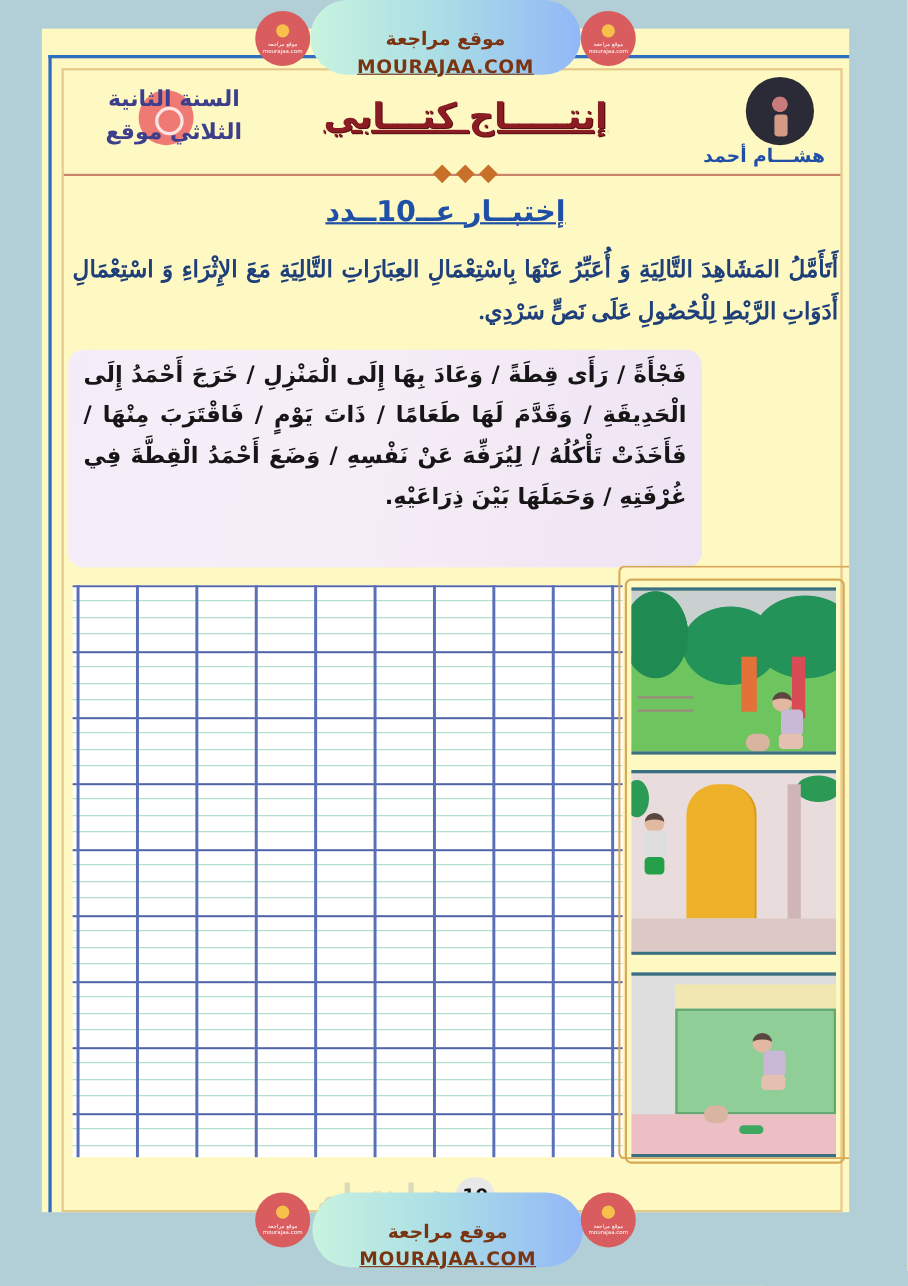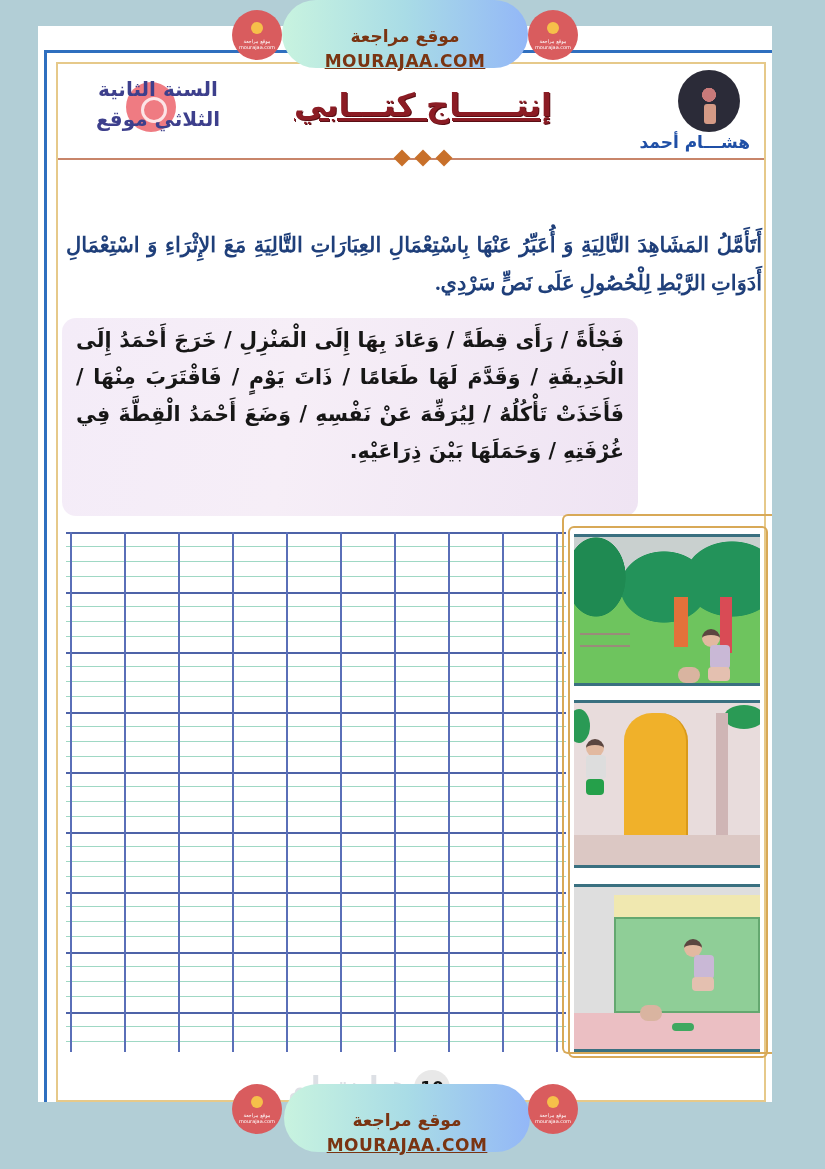--- a/index.html
+++ b/index.html
@@ -5,21 +5,21 @@
   * { box-sizing: border-box; margin: 0; padding: 0; }
   html, body { width: 825px; height: 1169px; overflow: hidden; }
   body {
     background: #b2ced6;
     position: relative;
     font-family: "DejaVu Sans", sans-serif;
   }
   
   .page {
     position: absolute; left: 38px; top: 26px; width: 734px; height: 1076px;
-    background: #ffffff;
+    background: #fef9c3;
   }
   .page-blue-frame {
     position: absolute; left: 6px; top: 24px; width: 728px; height: 1052px;
     border-left: 3px solid #2f6fbf; border-top: 3px solid #2f6fbf;
   }
   .page-gold-frame {
     position: absolute; left: 18px; top: 36px; width: 710px; height: 1040px;
     border: 2px solid #e6c98a;
   }
   
@@ -225,20 +225,21 @@
     <div class="author-avatar"></div>
     <div class="author-name">هشـــام أحمد</div>
     <div class="header-divider"></div>
     <div class="divider-ornament">
         <span></span>
         <span></span>
         <span></span>
       </div>
   </div>
 
+  <div class="test-title">إختبــار عــ10ــدد</div>
   <div class="instructions">أَتَأَمَّلُ المَشَاهِدَ التَّالِيَةِ وَ أُعَبِّرُ عَنْهَا بِاسْتِعْمَالِ العِبَارَاتِ التَّالِيَةِ مَعَ الإِثْرَاءِ وَ اسْتِعْمَالِ أَدَوَاتِ الرَّبْطِ لِلْحُصُولِ عَلَى نَصٍّ سَرْدِي.</div>
 
   <div class="word-bank">
     <div class="word-bank-text">فَجْأَةً / رَأَى قِطَةً / وَعَادَ بِهَا إِلَى الْمَنْزِلِ / خَرَجَ أَحْمَدُ إِلَى الْحَدِيقَةِ / وَقَدَّمَ لَهَا طَعَامًا / ذَاتَ يَوْمٍ / فَاقْتَرَبَ مِنْهَا / فَأَخَذَتْ تَأْكُلُهُ / لِيُرَفِّهَ عَنْ نَفْسِهِ / وَضَعَ أَحْمَدُ الْقِطَّةَ فِي غُرْفَتِهِ / وَحَمَلَهَا بَيْنَ ذِرَاعَيْهِ.</div>
   </div>
 
   <div class="writing-grid"></div>
 
   <div class="pictures-frame-outer"></div>
   <div class="pictures-frame-inner"></div>

